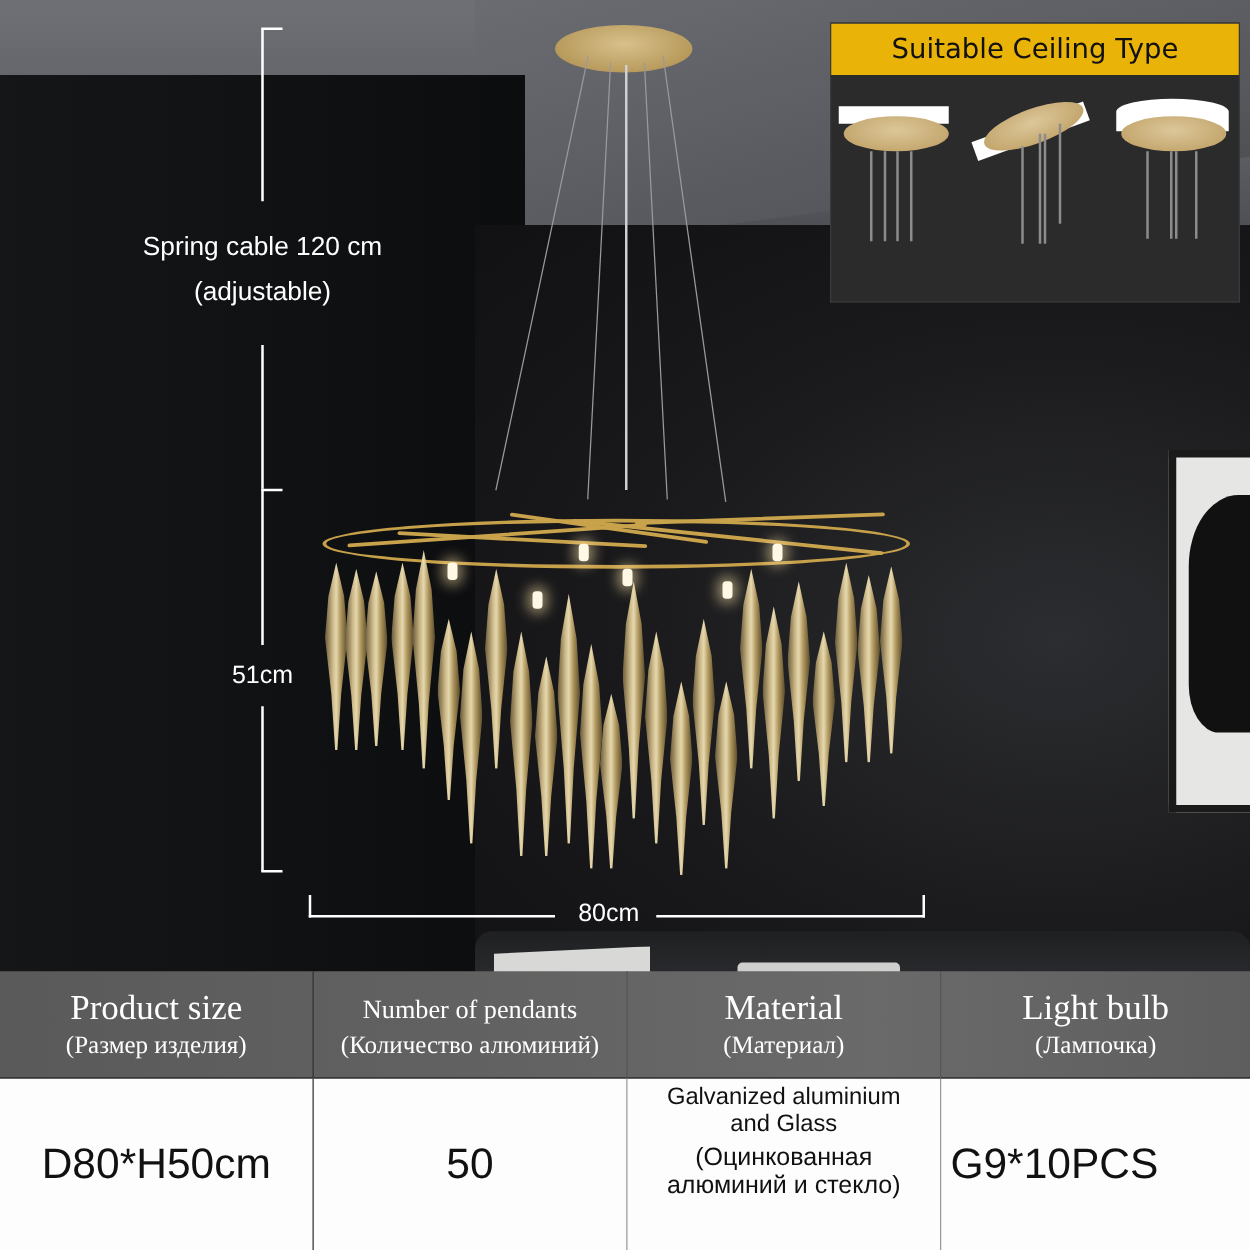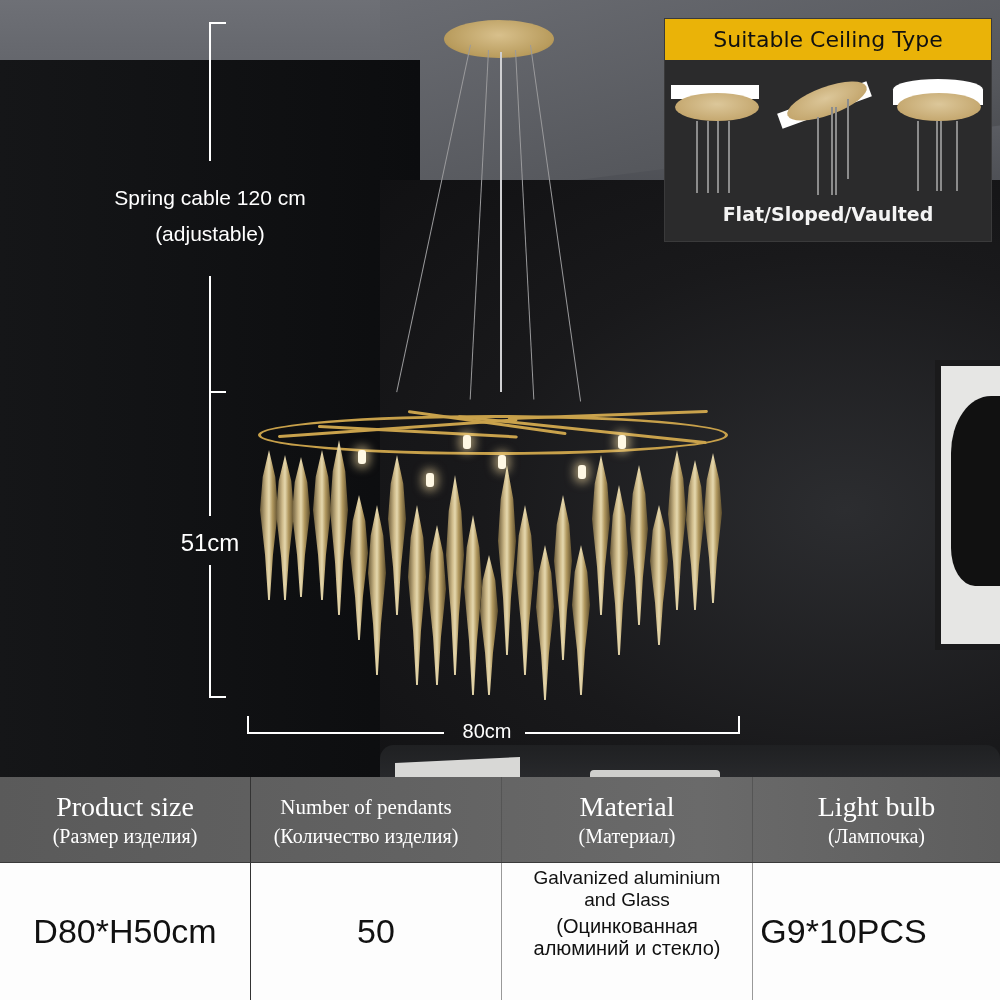--- a/index.html
+++ b/index.html
@@ -143,21 +143,21 @@
   <div class="dim-line" style="left:209px;top:23px;width:2px;height:138px;"></div>
   <div class="dim-line" style="left:209px;top:22px;width:17px;height:2px;"></div>
   <div class="dim-text" style="left:80px;top:186px;width:260px;font-size:21px;line-height:24px;">
     <div>Spring cable 120 cm</div>
     <div style="margin-top:12px;">(adjustable)</div>
   </div>
   <div class="dim-line" style="left:209px;top:276px;width:2px;height:115px;"></div>
   <div class="dim-line" style="left:209px;top:391px;width:17px;height:2px;"></div>
 
   <div class="dim-line" style="left:209px;top:391px;width:2px;height:125px;"></div>
-  <div class="dim-text" style="left:170px;top:529px;width:80px;font-size:24px;">51cm</div>
+  <div class="dim-text" style="left:170px;top:529px;width:80px;font-size:20px;">51cm</div>
   <div class="dim-line" style="left:209px;top:565px;width:2px;height:132px;"></div>
   <div class="dim-line" style="left:209px;top:696px;width:17px;height:2px;"></div>
 
   <div class="dim-line" style="left:247px;top:716px;width:2px;height:18px;"></div>
   <div class="dim-line" style="left:247px;top:732px;width:197px;height:2px;"></div>
   <div class="dim-text" style="left:440px;top:720px;width:94px;font-size:20px;">80cm</div>
   <div class="dim-line" style="left:525px;top:732px;width:215px;height:2px;"></div>
   <div class="dim-line" style="left:738px;top:716px;width:2px;height:18px;"></div>
 
   <div class="inset">
@@ -183,33 +183,32 @@
 
     <div class="mini" style="left:228px;top:60px;width:94px;height:130px;">
       <div class="mini-ceiling" style="left:0;top:0;width:90px;height:26px;border-radius:50% 50% 0 0 / 40% 40% 0 0;"></div>
       <div class="mini-plate" style="left:4px;top:14px;"></div>
       <div class="mini-wire" style="left:24px;top:42px;height:70px;"></div>
       <div class="mini-wire" style="left:43px;top:42px;height:70px;"></div>
       <div class="mini-wire" style="left:47px;top:42px;height:70px;"></div>
       <div class="mini-wire" style="left:63px;top:42px;height:70px;"></div>
     </div>
 
-    <div class="inset-foot">Flat/Sloped/Vaulted</div>
   </div>
 
   <div class="spec">
     <div class="spec-head">
       <div class="cell" style="left:0;width:250px;">
         <div class="h-en">Product size</div>
         <div class="h-ru">(Размер изделия)</div>
       </div>
       <div class="vline" style="left:250px;"></div>
-      <div class="cell" style="left:241px;width:250px;">
+      <div class="cell" style="left:251px;width:250px;">
         <div class="h-en small">Number of pendants</div>
-        <div class="h-ru">(Количество изделия)</div>
+        <div class="h-ru">(Количество алюминий)</div>
       </div>
       <div class="vline" style="left:501px;background:#555;"></div>
       <div class="cell" style="left:502px;width:250px;">
         <div class="h-en">Material</div>
         <div class="h-ru">(Материал)</div>
       </div>
       <div class="vline" style="left:752px;background:#555;"></div>
       <div class="cell" style="left:753px;width:247px;">
         <div class="h-en">Light bulb</div>
         <div class="h-ru">(Лампочка)</div>

